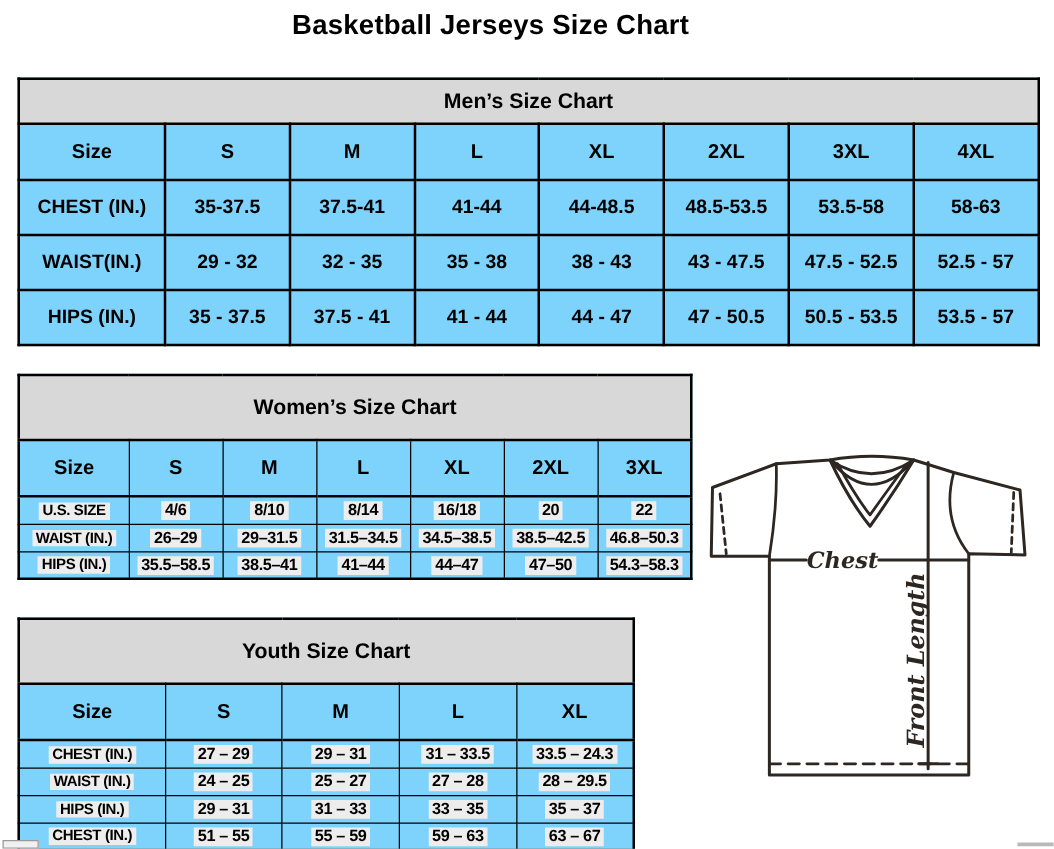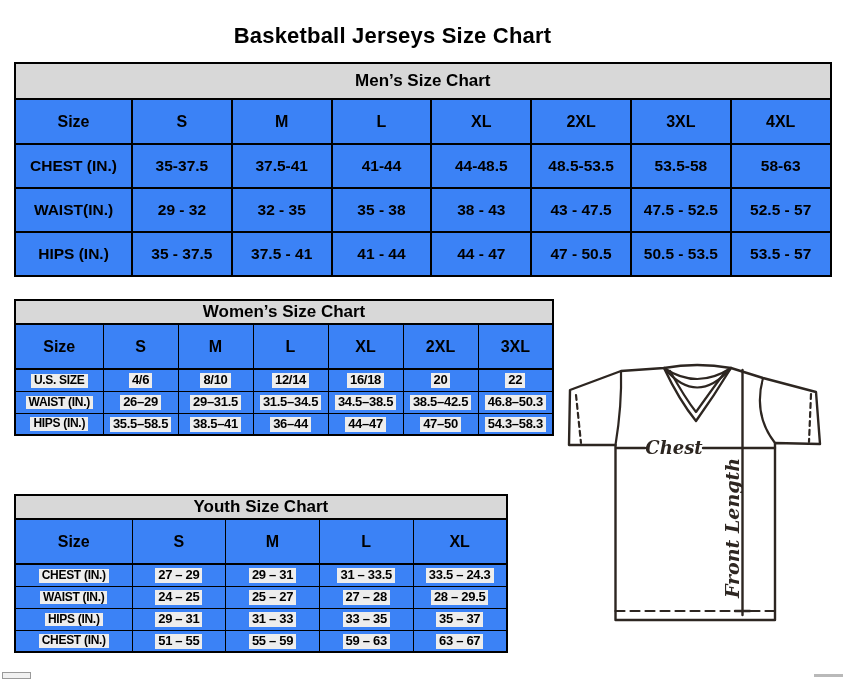--- a/index.html
+++ b/index.html
@@ -5,43 +5,43 @@
   * { margin: 0; padding: 0; box-sizing: border-box; }
   html, body { background: #ffffff; }
   body {
     width: 843px; height: 679px;
     position: relative;
     font-family: "Liberation Sans", sans-serif;
     color: #000;
     overflow: hidden;
   }
   .page-title {
-    position: absolute; left: 0; top: 23px; width: 785px;
+    position: absolute; left: 0; top: 7px; width: 785px;
     text-align: center; font-size: 22px; font-weight: bold;
     letter-spacing: 0.2px;
   }
   table {
     position: absolute;
     border-collapse: collapse;
     table-layout: fixed;
-    background: #3b82f6;
+    background: #7dd3fc;
   }
   td, th { text-align: center; vertical-align: middle; font-weight: bold; }
 
   
   .mens { left: 14px; top: 62px; width: 816px; }
   .mens td, .mens th { border: 2px solid #000; }
   .mens .caption td { height: 36px; background: #d8d8d8; font-size: 17px; }
   .mens .sizes th { height: 45px; font-size: 16px; }
   .mens .datarow td { height: 44px; font-size: 15.5px; }
 
   
   .small td, .small th { border: 1px solid #000; }
   .small { border: 2px solid #000; }
-  .small .caption td { height: 24px; background: #d8d8d8; font-size: 17px; border-bottom: 2px solid #000; }
+  .small .caption td { height: 52px; background: #d8d8d8; font-size: 17px; border-bottom: 2px solid #000; }
   .small .sizes th { height: 45px; font-size: 16px; border-bottom: 2px solid #000; }
   .small .datarow td { height: 22px; font-size: 13px; letter-spacing: -0.3px; }
   .small .datarow td.rowlabel { font-size: 12px; }
   .womens { left: 14px; top: 299px; width: 538px; }
   .youth  { left: 14px; top: 494px; width: 492px; }
   .hl { background: #ededed; padding: 0 3px; display: inline-block; line-height: 1.15; }
 
   
   .jersey { position: absolute; left: 558px; top: 360px; }
 
@@ -138,39 +138,39 @@
     <th>M</th>
     <th>L</th>
     <th>XL</th>
     <th>2XL</th>
     <th>3XL</th>
   </tr>
   <tr class="datarow">
     <td class="rowlabel"><span class="hl">U.S. SIZE</span></td>
     <td><span class="hl">4/6</span></td>
     <td><span class="hl">8/10</span></td>
-    <td><span class="hl">12/14</span></td>
+    <td><span class="hl">8/14</span></td>
     <td><span class="hl">16/18</span></td>
     <td><span class="hl">20</span></td>
     <td><span class="hl">22</span></td>
   </tr>
   <tr class="datarow">
     <td class="rowlabel"><span class="hl">WAIST (IN.)</span></td>
     <td><span class="hl">26–29</span></td>
     <td><span class="hl">29–31.5</span></td>
     <td><span class="hl">31.5–34.5</span></td>
     <td><span class="hl">34.5–38.5</span></td>
     <td><span class="hl">38.5–42.5</span></td>
     <td><span class="hl">46.8–50.3</span></td>
   </tr>
   <tr class="datarow">
     <td class="rowlabel"><span class="hl">HIPS (IN.)</span></td>
     <td><span class="hl">35.5–58.5</span></td>
     <td><span class="hl">38.5–41</span></td>
-    <td><span class="hl">36–44</span></td>
+    <td><span class="hl">41–44</span></td>
     <td><span class="hl">44–47</span></td>
     <td><span class="hl">47–50</span></td>
     <td><span class="hl">54.3–58.3</span></td>
   </tr>
 </tbody>
   </table>
 
 <table class="small youth">
   <colgroup>
     <col style="width:117px">

